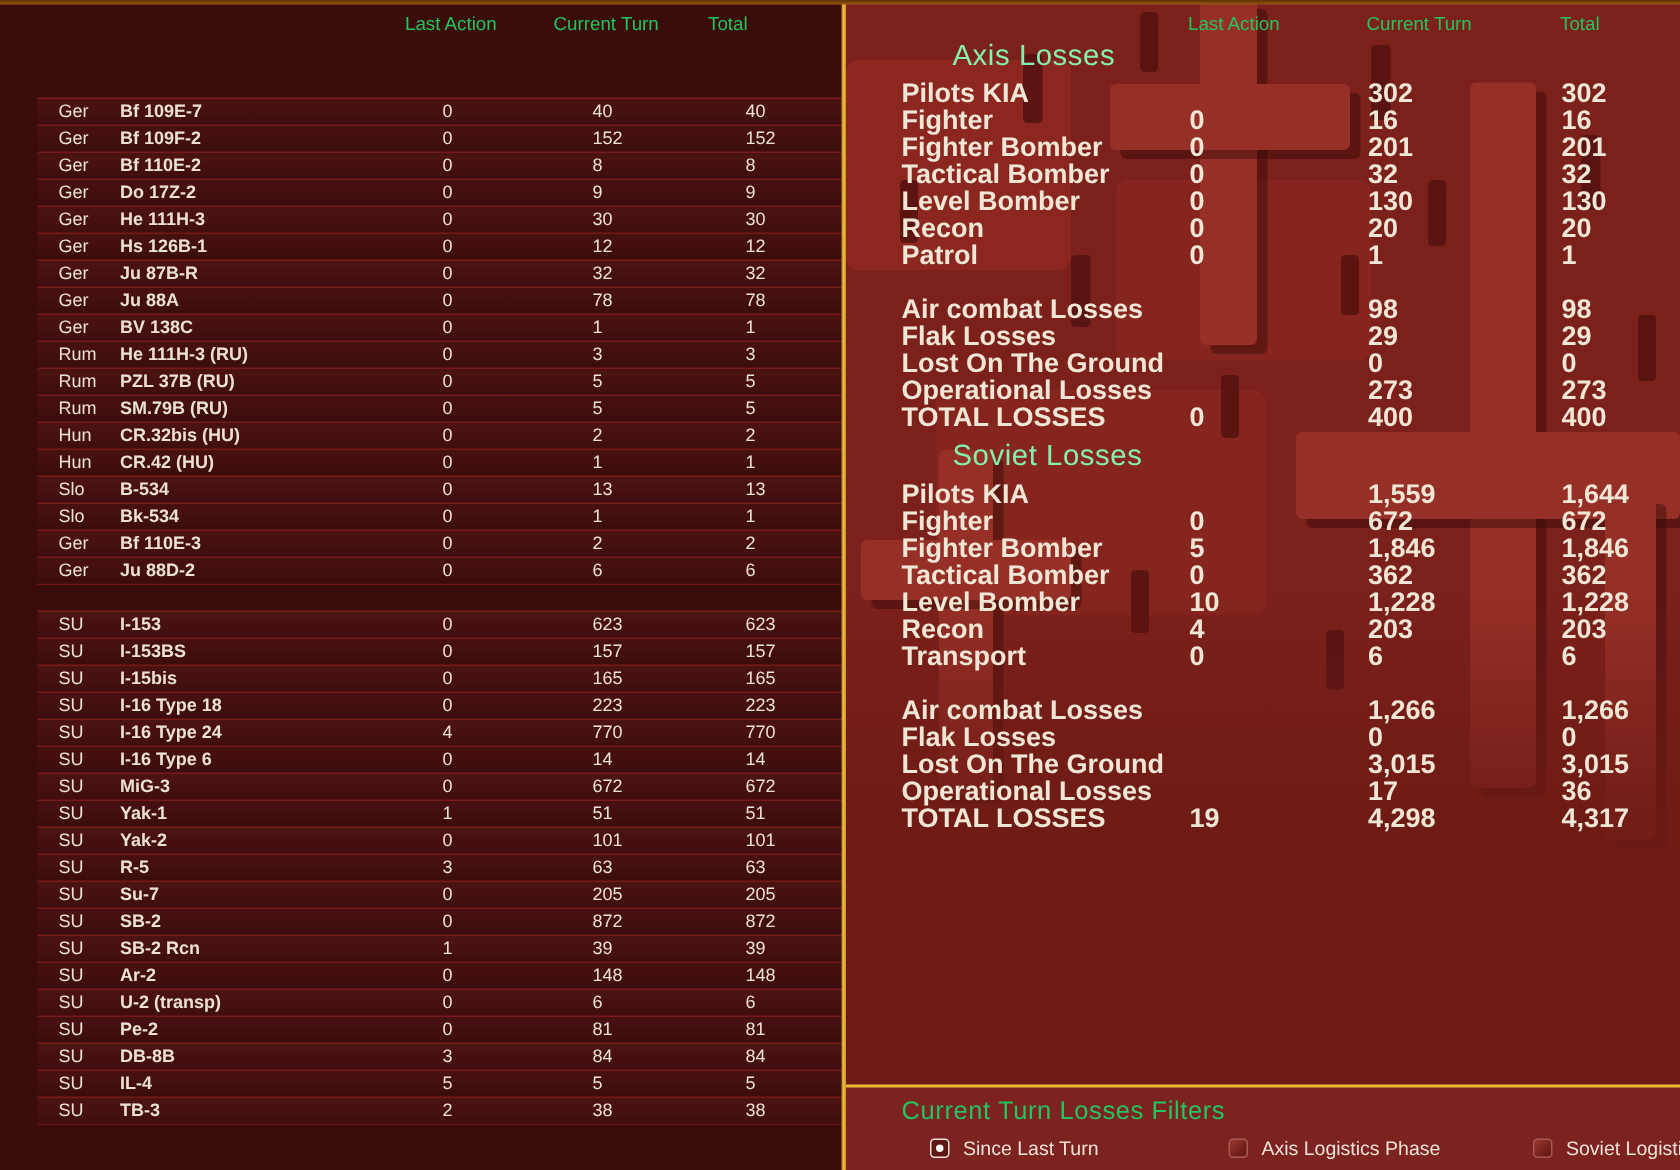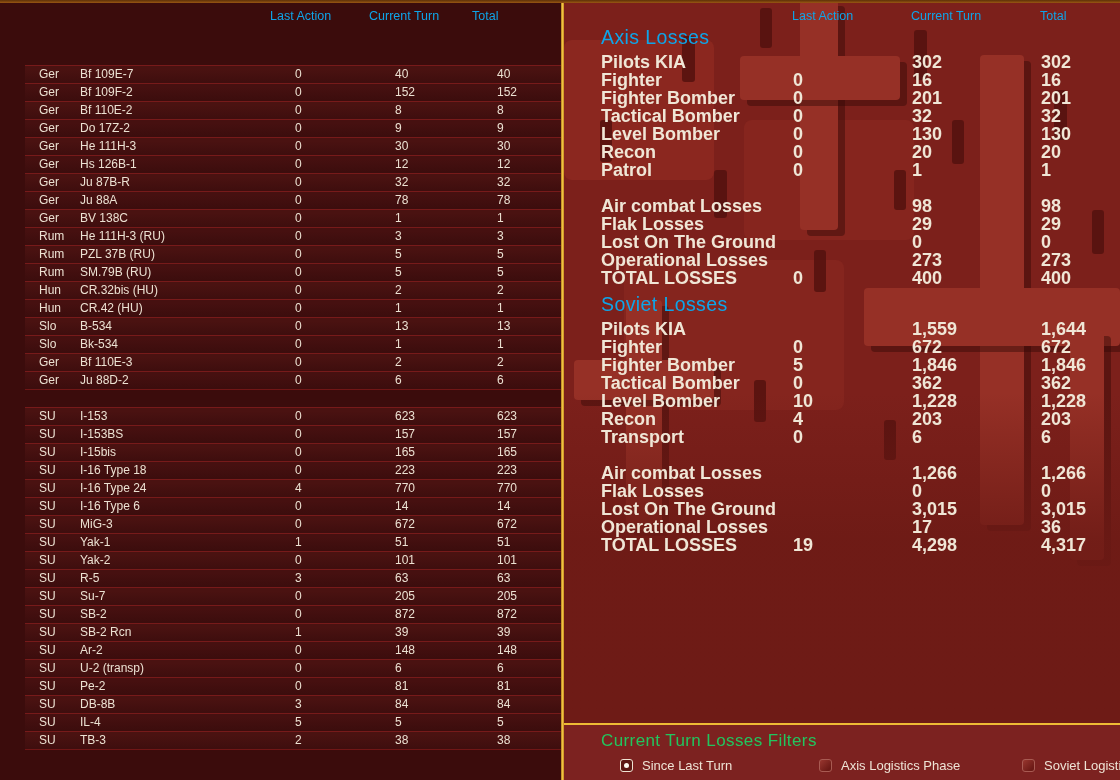--- a/index.html
+++ b/index.html
@@ -4,52 +4,52 @@
 <style>
   html,body{margin:0;padding:0;background:#2c0808;}
   body{width:1120px;height:780px;overflow:hidden;font-family:"Liberation Sans","DejaVu Sans",sans-serif;
        color:#eee3d5;-webkit-font-smoothing:antialiased;}
   .app{position:relative;width:1120px;height:780px;}
   .top-line{position:absolute;left:0;top:0;width:1120px;height:3px;
             background:linear-gradient(#5d3008,#9a5712);z-index:30;}
 
   
   .left-panel{position:absolute;left:0;top:0;width:562px;height:780px;background:#3b0c0c;}
-  .col-head{position:absolute;top:9px;font-size:12.5px;color:#0ea5e9;white-space:nowrap;}
+  .col-head{position:absolute;top:9px;font-size:12.5px;color:#22c55e;white-space:nowrap;}
   .left-panel .h-la{left:270px;} .left-panel .h-ct{left:369px;} .left-panel .h-tot{left:472px;}
 
   #left-rows{position:absolute;left:0;top:65px;width:541px;padding-left:25px;}
   .group{border-bottom:1px solid #701616;}
   .group + .group{margin-top:17px;}
   .lrow{position:relative;height:18px;box-sizing:border-box;border-top:1px solid #771a1a;
         background:linear-gradient(#4a1211 20%,#3f0e0e 95%);font-size:12px;line-height:17px;}
   .lrow:nth-child(even){background:linear-gradient(#461010 20%,#3c0d0d 95%);}
   .lrow span{position:absolute;top:0;white-space:nowrap;color:#ece1d2;}
-  .c-nation{left:14px;} .c-name{left:55px;} .c-la{left:270px;} .c-ct{left:370px;} .c-tot{left:472px;}
+  .c-nation{left:14px;} .c-name{left:55px;font-weight:bold;} .c-la{left:270px;} .c-ct{left:370px;} .c-tot{left:472px;}
 
   
   .v-divider{position:absolute;left:561px;top:0;width:3px;height:780px;z-index:25;
              background:linear-gradient(90deg,#b07d1c,#f0c243,#c58a1e);}
 
   
   .right-panel{position:absolute;left:564px;top:0;width:556px;height:780px;
                background:#7c201b;overflow:hidden;}
   .texture{position:absolute;inset:0;z-index:0;}
   .patch{position:absolute;background:#8e2921;border-radius:8px;opacity:.8;}
   .cross-v,.cross-h{position:absolute;background:#963026;border-radius:4px;
                     box-shadow:7px 6px 0 rgba(52,9,7,.45);}
   .slot{position:absolute;background:#54120e;border-radius:3px;opacity:.85;}
   .tex-fade{position:absolute;left:0;right:0;bottom:57px;height:330px;
             background:linear-gradient(rgba(108,26,21,0) 0%,rgba(108,26,21,.85) 45%,#6e1b16 100%);}
   .right-content{position:absolute;inset:0;z-index:2;}
   .right-panel .h-la{left:228px;} .right-panel .h-ct{left:347px;} .right-panel .h-tot{left:476px;}
 
   #right-sections{position:absolute;left:0;top:24px;width:556px;}
-  .sec-title{height:30px;font-size:19.5px;letter-spacing:.4px;color:#0ea5e9;
-             padding-left:37px;line-height:26px;white-space:nowrap;}
+  .sec-title{height:30px;font-size:19.5px;letter-spacing:.4px;color:#86efac;
+             padding-left:37px;line-height:26px;white-space:nowrap;margin-left:34px;}
   .rrow{position:relative;height:18px;font-size:18px;line-height:16px;font-weight:bold;}
   .rrow span{position:absolute;top:0;white-space:nowrap;color:#f0e6d6;}
   .r-label{left:37px;} .r-la{left:229px;} .r-ct{left:348px;} .r-tot{left:477px;}
   .sec-spacer{height:18px;}
   .sec-gap{height:3px;}
 
   
   .filters{position:absolute;left:564px;top:723px;width:556px;height:57px;z-index:26;
            background:#7c2220;border-top:2px solid #eebb35;overflow:hidden;}
   .filters-title{position:absolute;left:37px;top:6px;font-size:17px;letter-spacing:.4px;

